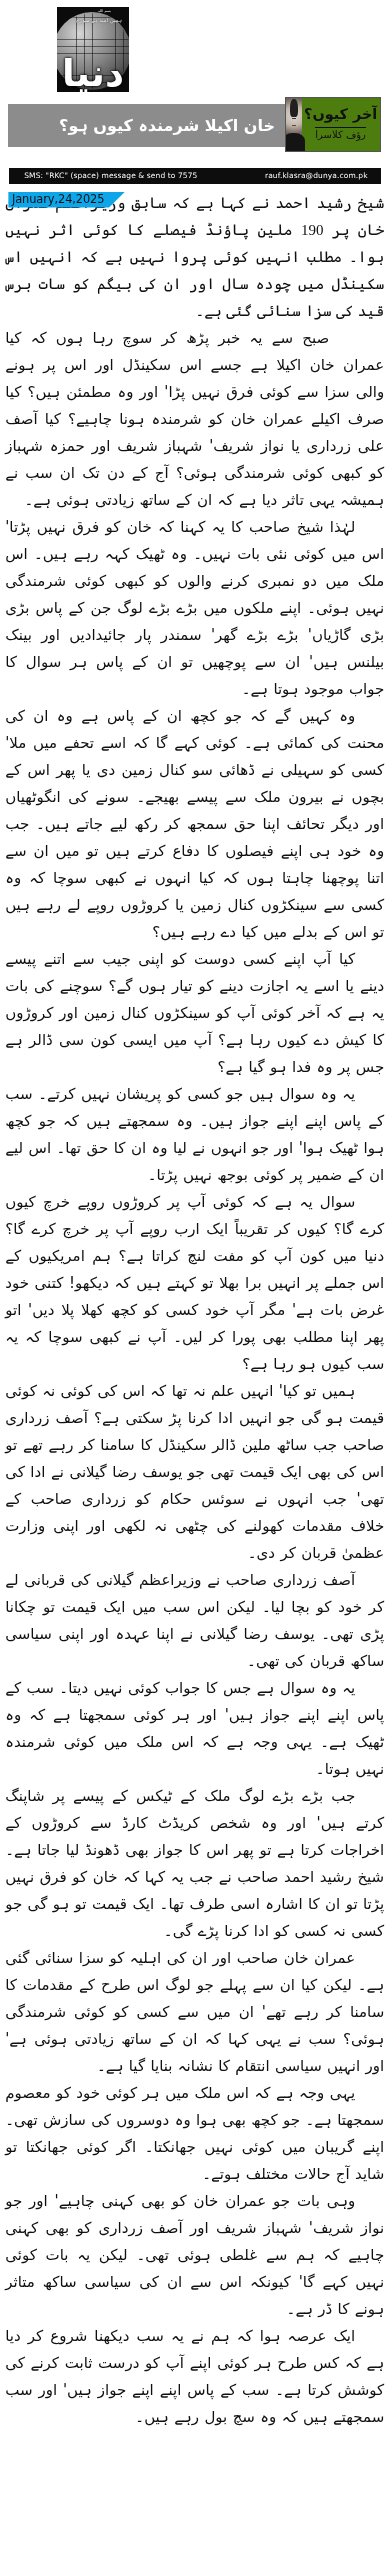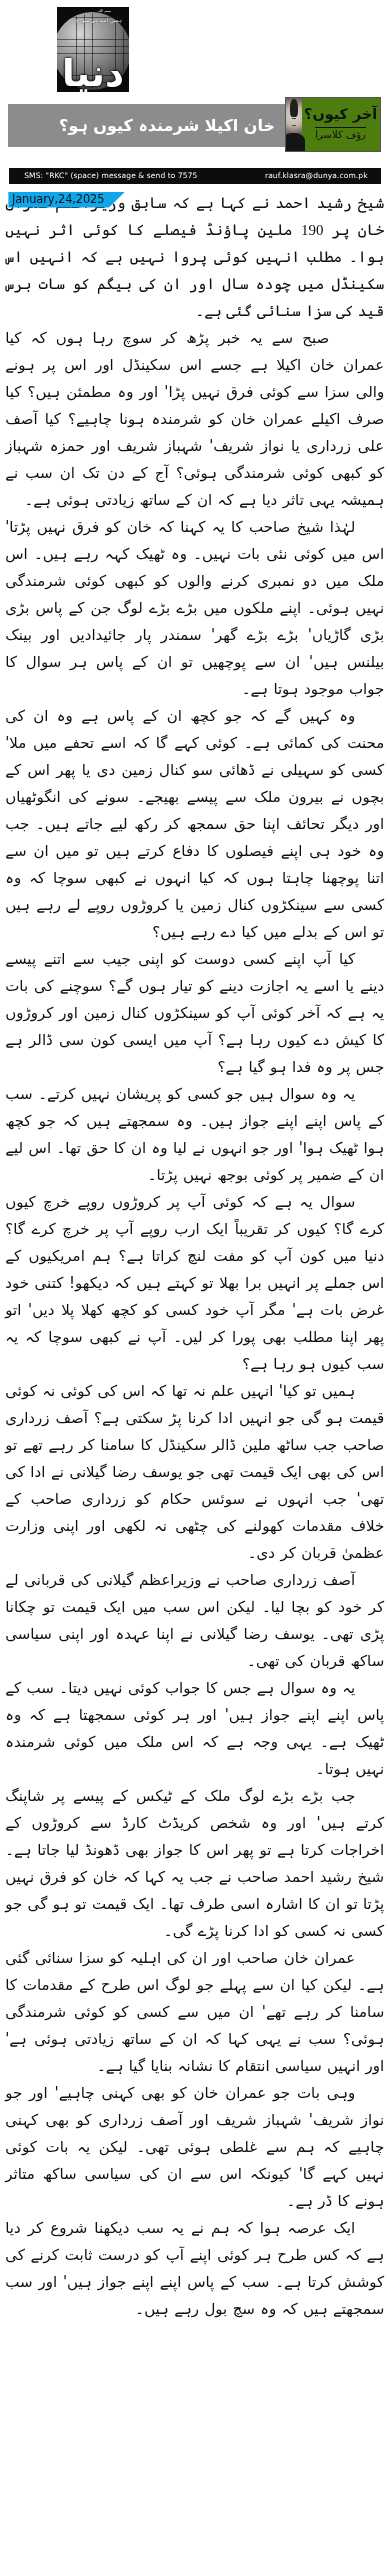--- a/index.html
+++ b/index.html
@@ -306,16 +306,17 @@
     <p>لہٰذا شیخ صاحب کا یہ کہنا کہ خان کو فرق نہیں پڑتا' اس میں کوئی نئی بات نہیں۔ وہ ٹھیک کہہ رہے ہیں۔ اس ملک میں دو نمبری کرنے والوں کو کبھی کوئی شرمندگی نہیں ہوئی۔ اپنے ملکوں میں بڑے بڑے لوگ جن کے پاس بڑی بڑی گاڑیاں' بڑے بڑے گھر' سمندر پار جائیدادیں اور بینک بیلنس ہیں' ان سے پوچھیں تو ان کے پاس ہر سوال کا جواب موجود ہوتا ہے۔</p>
     <p>وہ کہیں گے کہ جو کچھ ان کے پاس ہے وہ ان کی محنت کی کمائی ہے۔ کوئی کہے گا کہ اسے تحفے میں ملا' کسی کو سہیلی نے ڈھائی سو کنال زمین دی یا پھر اس کے بچوں نے بیرون ملک سے پیسے بھیجے۔ سونے کی انگوٹھیاں اور دیگر تحائف اپنا حق سمجھ کر رکھ لیے جاتے ہیں۔ جب وہ خود ہی اپنے فیصلوں کا دفاع کرتے ہیں تو میں ان سے اتنا پوچھنا چاہتا ہوں کہ کیا انہوں نے کبھی سوچا کہ وہ کسی سے سینکڑوں کنال زمین یا کروڑوں روپے لے رہے ہیں تو اس کے بدلے میں کیا دے رہے ہیں؟</p>
     <p>کیا آپ اپنے کسی دوست کو اپنی جیب سے اتنے پیسے دینے یا اسے یہ اجازت دینے کو تیار ہوں گے؟ سوچنے کی بات یہ ہے کہ آخر کوئی آپ کو سینکڑوں کنال زمین اور کروڑوں کا کیش دے کیوں رہا ہے؟ آپ میں ایسی کون سی ڈالر ہے جس پر وہ فدا ہو گیا ہے؟</p>
     <p>یہ وہ سوال ہیں جو کسی کو پریشان نہیں کرتے۔ سب کے پاس اپنے اپنے جواز ہیں۔ وہ سمجھتے ہیں کہ جو کچھ ہوا ٹھیک ہوا' اور جو انہوں نے لیا وہ ان کا حق تھا۔ اس لیے ان کے ضمیر پر کوئی بوجھ نہیں پڑتا۔</p>
     <p>سوال یہ ہے کہ کوئی آپ پر کروڑوں روپے خرچ کیوں کرے گا؟ کیوں کر تقریباً ایک ارب روپے آپ پر خرچ کرے گا؟ دنیا میں کون آپ کو مفت لنچ کراتا ہے؟ ہم امریکیوں کے اس جملے پر انہیں برا بھلا تو کہتے ہیں کہ دیکھو! کتنی خود غرض بات ہے' مگر آپ خود کسی کو کچھ کھلا پلا دیں' اتو پھر اپنا مطلب بھی پورا کر لیں۔ آپ نے کبھی سوچا کہ یہ سب کیوں ہو رہا ہے؟</p>
     <p>ہمیں تو کیا' انہیں علم نہ تھا کہ اس کی کوئی نہ کوئی قیمت ہو گی جو انہیں ادا کرنا پڑ سکتی ہے؟ آصف زرداری صاحب جب ساٹھ ملین ڈالر سکینڈل کا سامنا کر رہے تھے تو اس کی بھی ایک قیمت تھی جو یوسف رضا گیلانی نے ادا کی تھی' جب انہوں نے سوئس حکام کو زرداری صاحب کے خلاف مقدمات کھولنے کی چٹھی نہ لکھی اور اپنی وزارت عظمیٰ قربان کر دی۔</p>
     <p>آصف زرداری صاحب نے وزیراعظم گیلانی کی قربانی لے کر خود کو بچا لیا۔ لیکن اس سب میں ایک قیمت تو چکانا پڑی تھی۔ یوسف رضا گیلانی نے اپنا عہدہ اور اپنی سیاسی ساکھ قربان کی تھی۔</p>
     <p>یہ وہ سوال ہے جس کا جواب کوئی نہیں دیتا۔ سب کے پاس اپنے اپنے جواز ہیں' اور ہر کوئی سمجھتا ہے کہ وہ ٹھیک ہے۔ یہی وجہ ہے کہ اس ملک میں کوئی شرمندہ نہیں ہوتا۔</p>
     <p>جب بڑے بڑے لوگ ملک کے ٹیکس کے پیسے پر شاپنگ کرتے ہیں' اور وہ شخص کریڈٹ کارڈ سے کروڑوں کے اخراجات کرتا ہے تو پھر اس کا جواز بھی ڈھونڈ لیا جاتا ہے۔ شیخ رشید احمد صاحب نے جب یہ کہا کہ خان کو فرق نہیں پڑتا تو ان کا اشارہ اسی طرف تھا۔ ایک قیمت تو ہو گی جو کسی نہ کسی کو ادا کرنا پڑے گی۔</p>
     <p>عمران خان صاحب اور ان کی اہلیہ کو سزا سنائی گئی ہے۔ لیکن کیا ان سے پہلے جو لوگ اس طرح کے مقدمات کا سامنا کر رہے تھے' ان میں سے کسی کو کوئی شرمندگی ہوئی؟ سب نے یہی کہا کہ ان کے ساتھ زیادتی ہوئی ہے' اور انہیں سیاسی انتقام کا نشانہ بنایا گیا ہے۔</p>
+    <p>یہی وجہ ہے کہ اس ملک میں ہر کوئی خود کو معصوم سمجھتا ہے۔ جو کچھ بھی ہوا وہ دوسروں کی سازش تھی۔ اپنے گریبان میں کوئی نہیں جھانکتا۔ اگر کوئی جھانکتا تو شاید آج حالات مختلف ہوتے۔</p>
     <p>وہی بات جو عمران خان کو بھی کہنی چاہیے' اور جو نواز شریف' شہباز شریف اور آصف زرداری کو بھی کہنی چاہیے کہ ہم سے غلطی ہوئی تھی۔ لیکن یہ بات کوئی نہیں کہے گا' کیونکہ اس سے ان کی سیاسی ساکھ متاثر ہونے کا ڈر ہے۔</p>
     <p>ایک عرصہ ہوا کہ ہم نے یہ سب دیکھنا شروع کر دیا ہے کہ کس طرح ہر کوئی اپنے آپ کو درست ثابت کرنے کی کوشش کرتا ہے۔ سب کے پاس اپنے اپنے جواز ہیں' اور سب سمجھتے ہیں کہ وہ سچ بول رہے ہیں۔</p>
   </div>
 
 
 </body></html>

